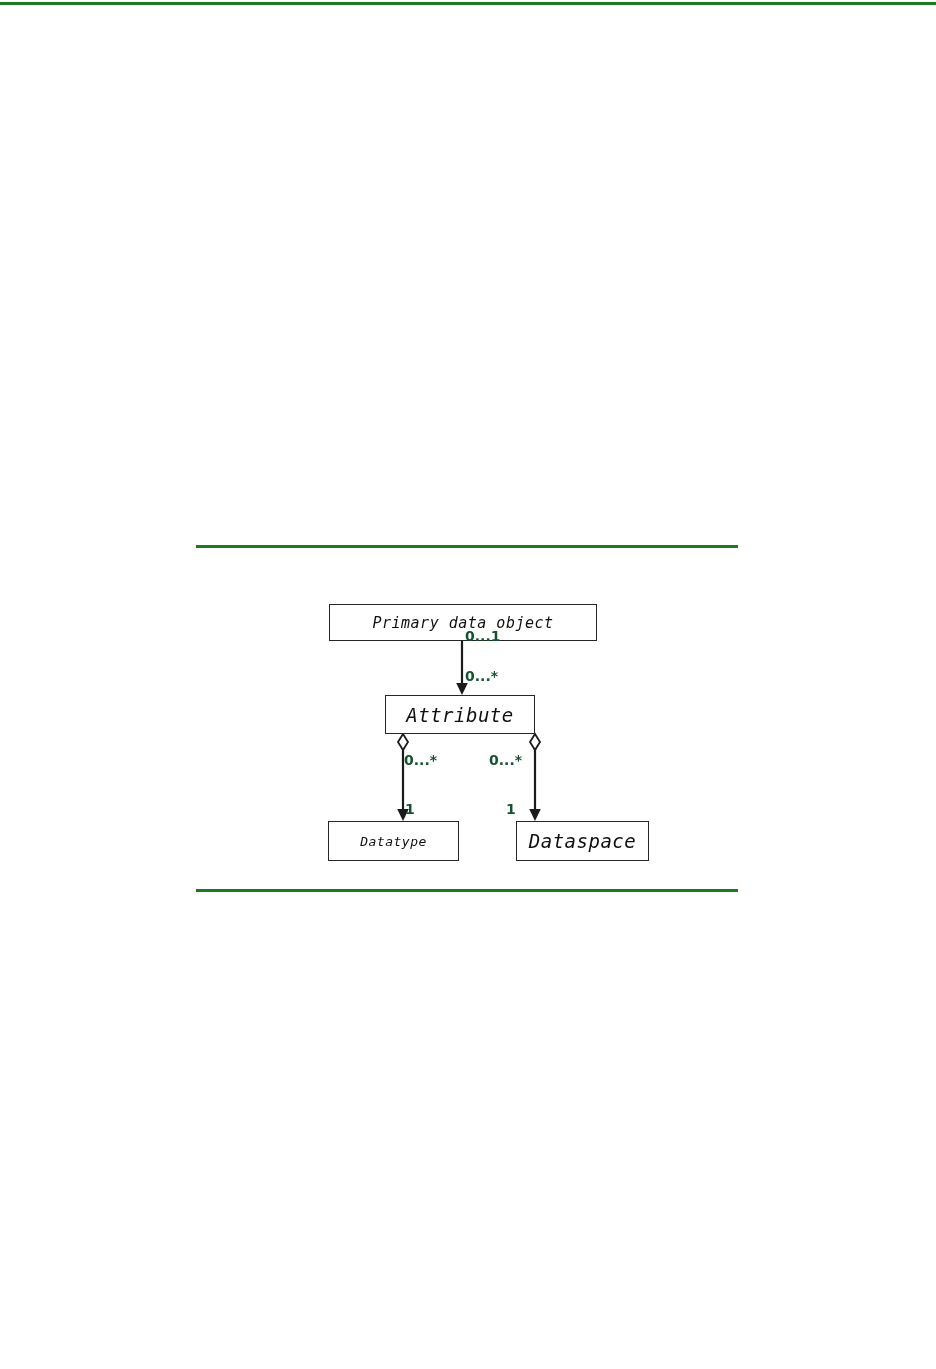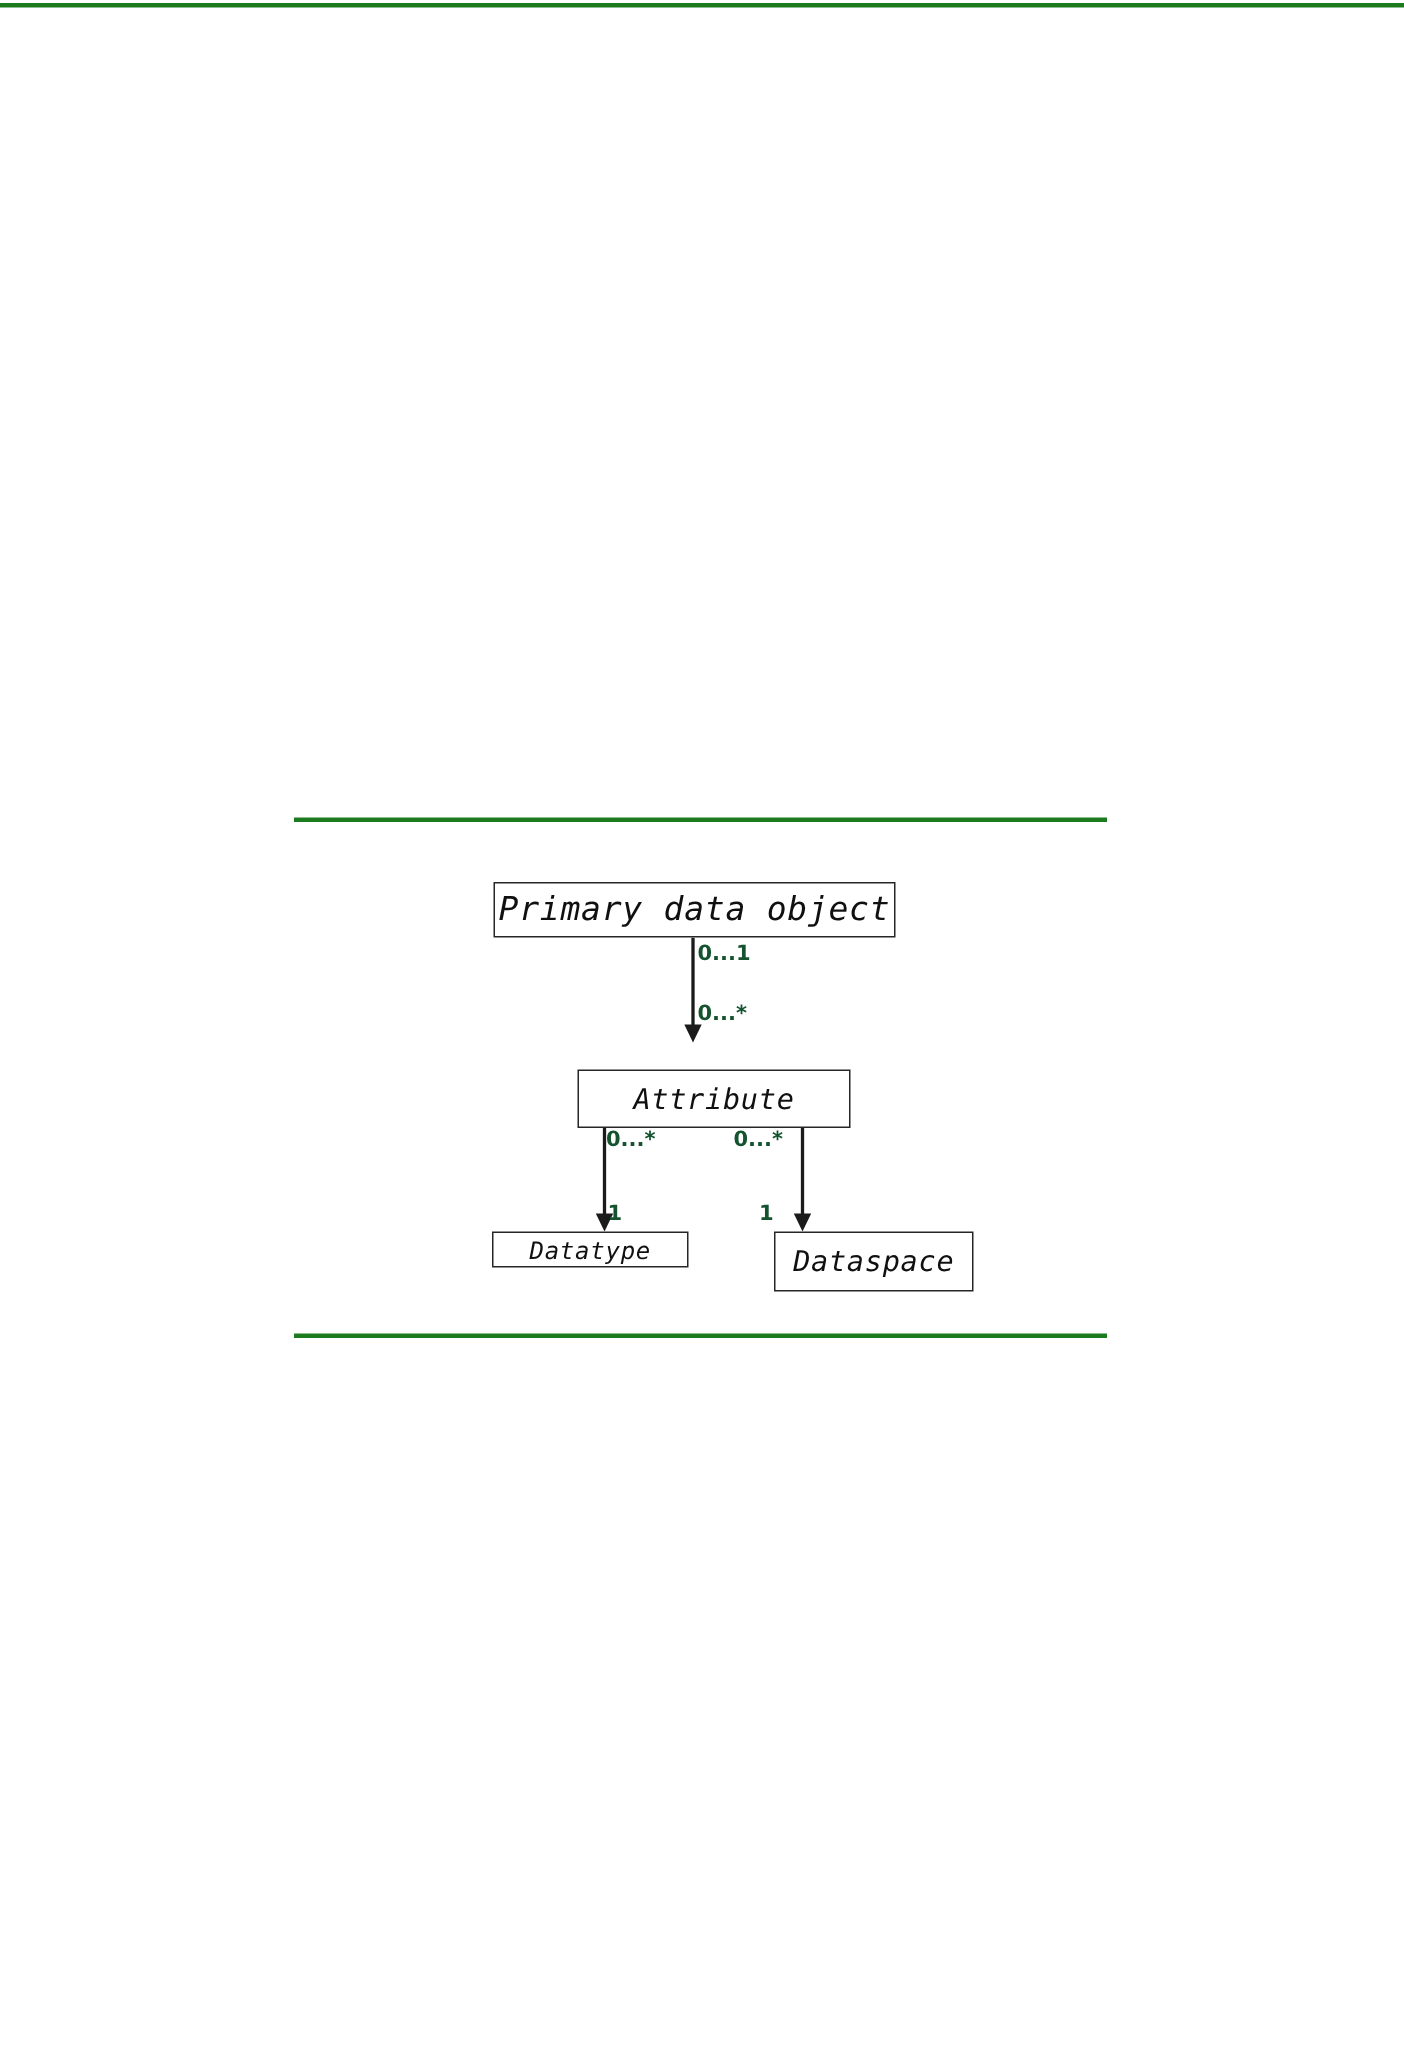--- a/index.html
+++ b/index.html
@@ -65,38 +65,38 @@
     font-family: "DejaVu Sans Mono", "Liberation Mono", monospace;
     font-style: italic;
     color: #101010;
     letter-spacing: 0.5px;
     white-space: nowrap;
     z-index: 3;
   }
 
   .box-primary {
     left: 133px;
-    top: 48px;
+    top: 64px;
     width: 268px;
     height: 37px;
-    font-size: 22px;
+    font-size: 15px;
   }
   .box-attribute {
     left: 189px;
-    top: 173px;
-    width: 182px;
+    top: 155px;
+    width: 150px;
     height: 39px;
     font-size: 19px;
   }
   .box-datatype {
     left: 132px;
     top: 281px;
     width: 131px;
-    height: 24px;
-    font-size: 16px;
+    height: 40px;
+    font-size: 13px;
   }
   .box-dataspace {
     left: 280px;
     top: 281px;
     width: 133px;
     height: 40px;
     font-size: 19px;
     margin-left: 40px;
   }
 

